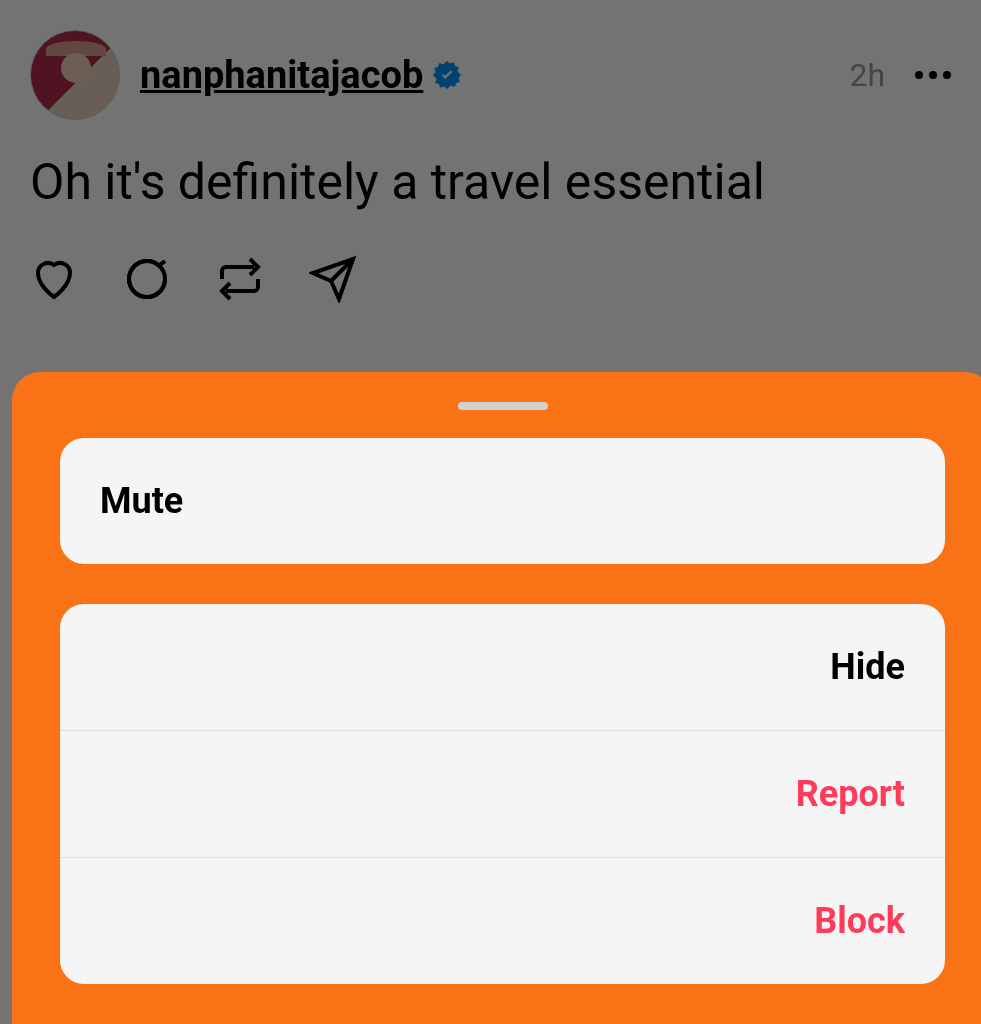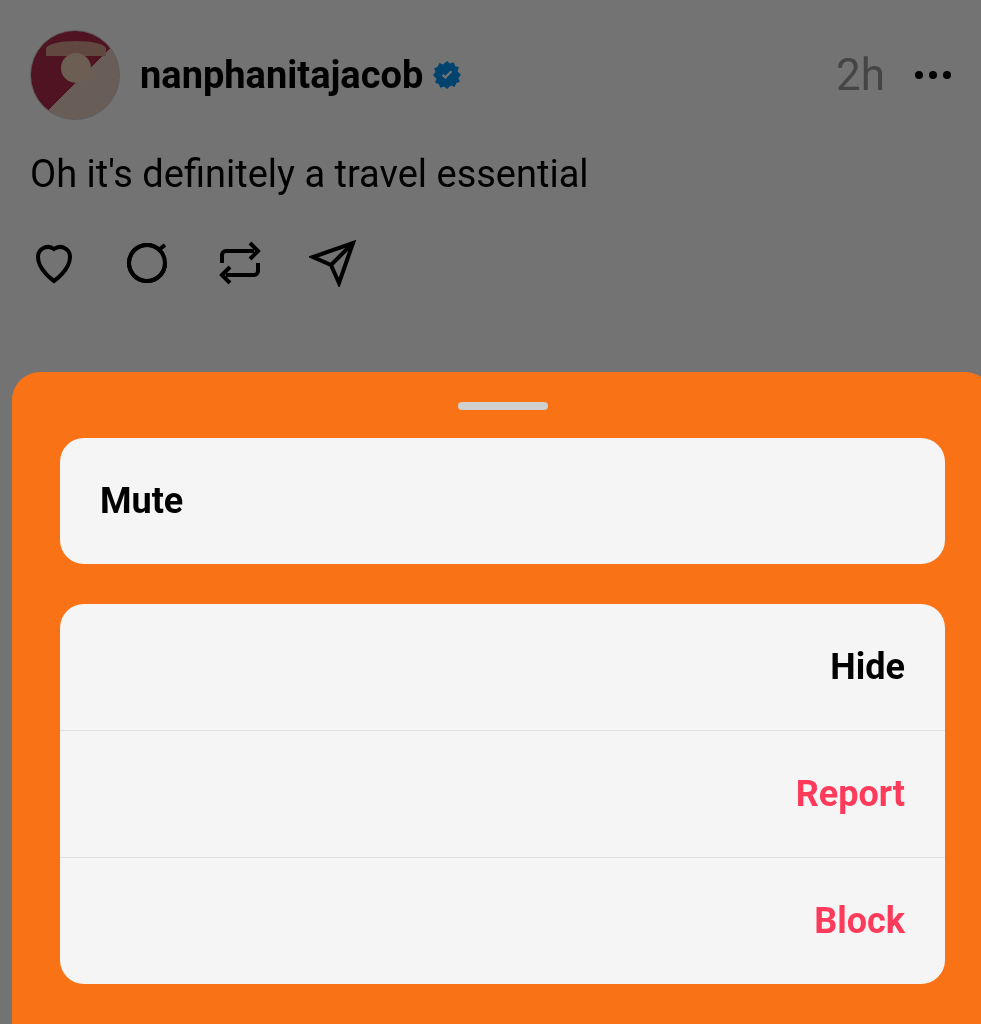--- a/index.html
+++ b/index.html
@@ -67,20 +67,21 @@
       width: 30px;
       height: 30px;
       background: #f0d0b8;
       border-radius: 50%;
     }
     .username-wrap {
       display: flex;
       align-items: center;
       gap: 10px;
       flex: 1;
+      text-decoration: underline;
     }
     .username {
       font-size: 38px;
       font-weight: 700;
       color: #000;
     }
     .verified-badge {
       width: 28px;
       height: 28px;
       flex-shrink: 0;
@@ -89,35 +90,35 @@
       width: 100%;
       height: 100%;
     }
     .post-meta {
       display: flex;
       align-items: center;
       gap: 30px;
       margin-left: auto;
     }
     .timestamp {
-      font-size: 44px;
+      font-size: 32px;
       color: #999;
     }
     .more-dots {
       display: flex;
       gap: 6px;
     }
     .more-dots span {
       width: 8px;
       height: 8px;
       background: #000;
       border-radius: 50%;
     }
     .post-text {
-      font-size: 38px;
+      font-size: 50px;
       color: #000;
       margin-bottom: 40px;
       line-height: 1.3;
     }
     .post-actions {
       display: flex;
       gap: 45px;
       align-items: center;
     }
     .action-icon {

